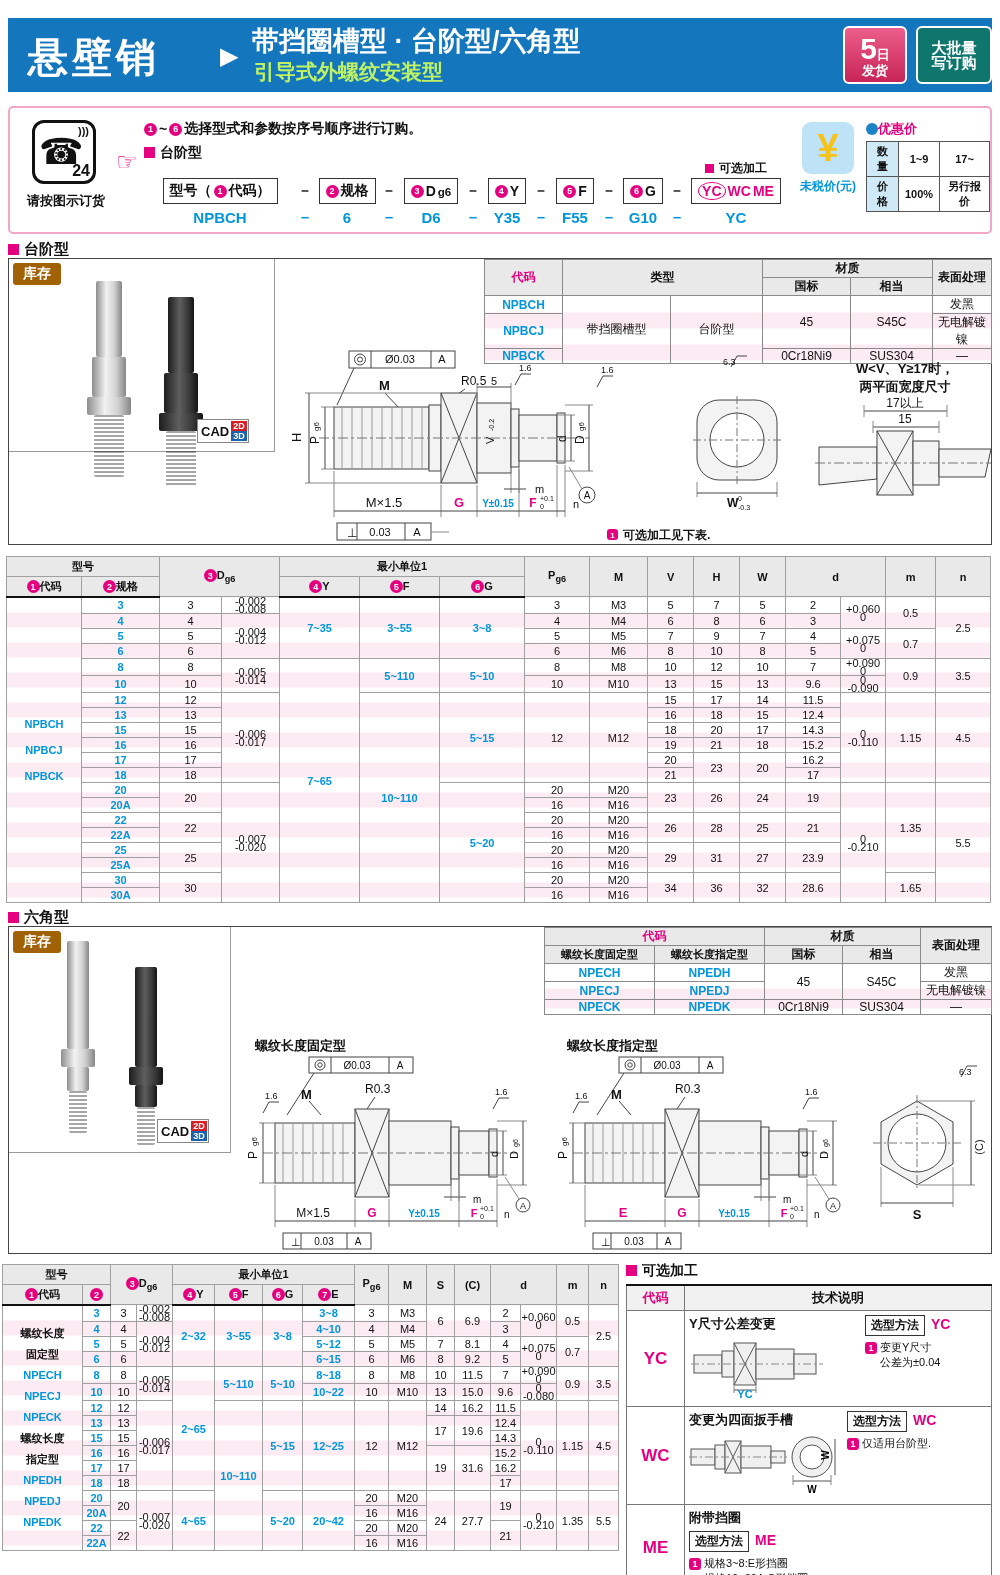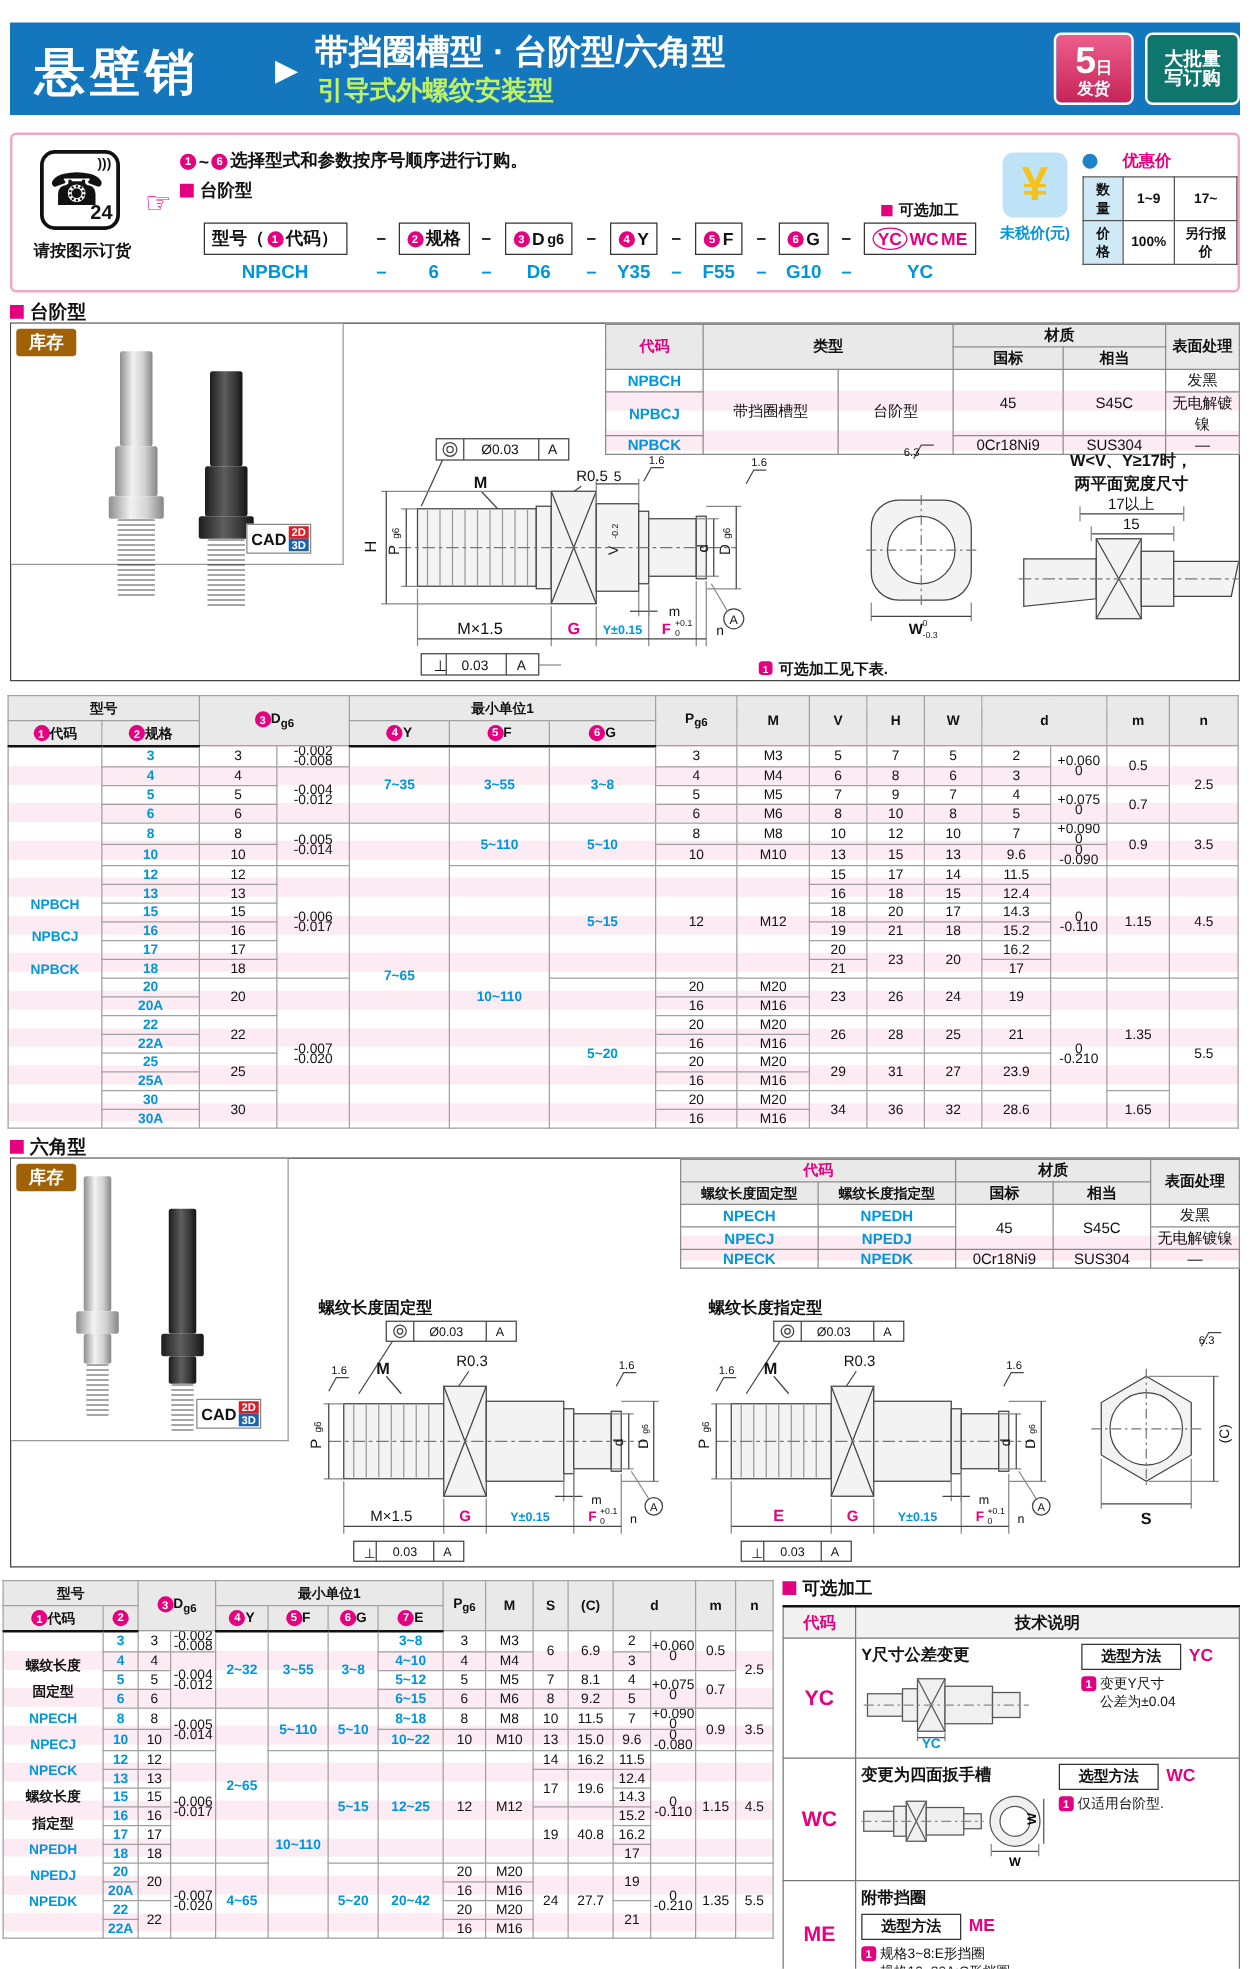--- a/index.html
+++ b/index.html
@@ -40,21 +40,21 @@
 display:flex;align-items:center;gap:2px;height:26px}
 .odash{font-weight:bold;font-size:14px;width:18px;text-align:center}
 .oex{color:#0096dc;font-weight:bold;font-size:15px}
 .olab{font-size:12px;font-weight:bold;white-space:nowrap}
 .ycr{border:1.5px solid #e4007f;border-radius:50%;color:#e4007f;padding:0 3px}
 
 #yenbox{position:absolute;left:792px;top:14px;width:52px;height:52px;background:#bfe3f6;border-radius:9px;
 display:flex;align-items:center;justify-content:center;font-size:38px;font-weight:bold;color:#f5c21b}
 #yennote{position:absolute;left:770px;top:70px;width:96px;text-align:center;color:#0096dc;font-weight:bold;font-size:12px}
 #disc{position:absolute;left:856px;top:12px}
-#disc .ttl{font-weight:bold;color:#e4007f;font-size:13px;display:flex;align-items:center;gap:20px}
+#disc .ttl{font-weight:bold;color:#e4007f;font-size:13px;display:flex;align-items:center;gap:0}
 .bdot{display:inline-block;width:12px;height:12px;border-radius:50%;background:#1b83c6}
 #disc table{border-collapse:collapse;margin-top:3px}
 #disc td{border:1px solid #555;font-size:11px;font-weight:bold;padding:2px 6px;text-align:center}
 #disc td.h{background:#cfe9f7}
 
 .shead{font-size:15px;font-weight:bold}
 
 .bigbox{border:1.5px solid #444;background:#fff}
 .photobox{position:absolute;border-right:1px solid #999;border-bottom:1px solid #999;background:#fff}
 .stock{position:absolute;left:4px;top:4px;background:#a16207;color:#fff;font-weight:bold;font-size:14px;
@@ -90,21 +90,21 @@
 table.mt td.cp{font-weight:bold}
 
 .dwt{position:absolute;font-size:13px;font-weight:bold}
 
 #optbox{left:626px;top:1262px;width:366px}
 #optbox .ttl{font-size:14px;font-weight:bold;margin-bottom:4px}
 #opttab{border-collapse:collapse;width:366px;border-top:2px solid #111;border-bottom:2px solid #111}
 #opttab th{border:1px solid #777;background:#f1f1f1;font-size:13px;padding:3px}
 #opttab td{border:1px solid #777;vertical-align:top;padding:4px}
 #opttab td.code{width:58px;text-align:center;vertical-align:middle;color:#e4007f;font-weight:bold;font-size:17px}
-.mbox{display:inline-block;border:1px solid #333;padding:1px 15px;font-size:12px;font-weight:bold}
+.mbox{display:inline-block;border:1px solid #333;padding:1px 5px;font-size:12px;font-weight:bold}
 .mcode{color:#e4007f;font-weight:bold;font-size:14px;margin-left:6px}
 .otitle{font-weight:bold;font-size:13px}
 .onote{font-size:11px;margin-top:4px;line-height:15px}
 svg text{font-family:"Liberation Sans","DejaVu Sans",sans-serif}
 </style>
 </head>
 <body>
 
 <div id="topbar" class="abs">
   <div class="t1">悬壁销</div>
@@ -1124,21 +1124,21 @@
       </tr>
       <tr>
         <td class="cs">15</td>
         <td>15</td>
         <td>14.3</td>
       </tr>
       <tr>
         <td class="cs">16</td>
         <td>16</td>
         <td rowspan="3">19</td>
-        <td rowspan="3">40.8</td>
+        <td rowspan="3">31.6</td>
         <td>15.2</td>
       </tr>
       <tr>
         <td class="cs">17</td>
         <td>17</td>
         <td>16.2</td>
       </tr>
       <tr>
         <td class="cs">18</td>
         <td>18</td>

